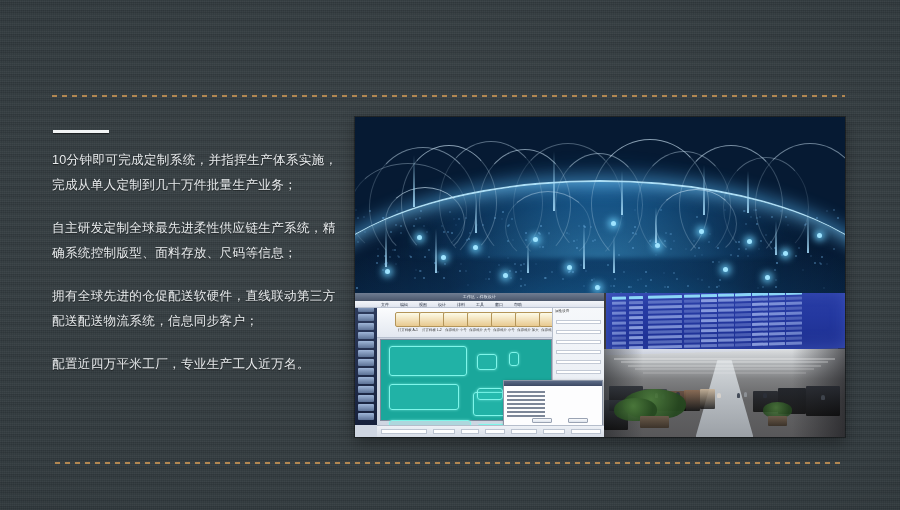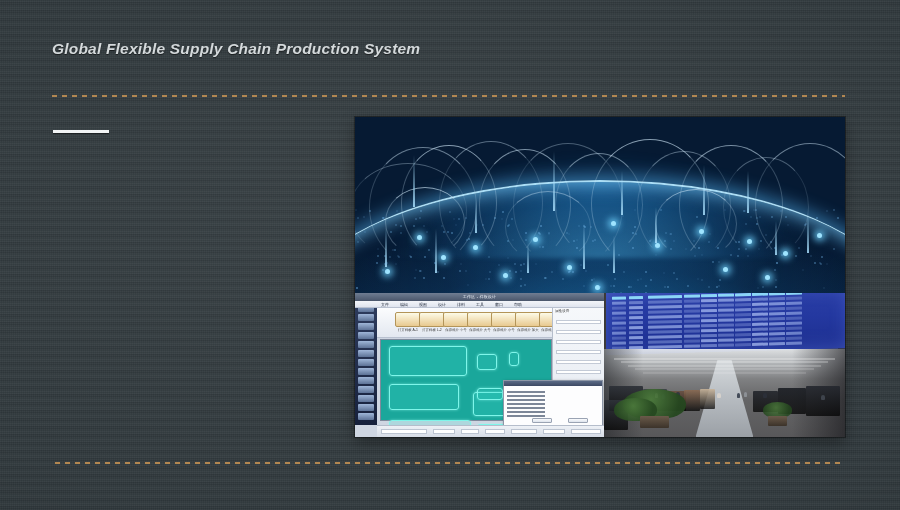--- a/index.html
+++ b/index.html
@@ -179,27 +179,32 @@
     background:linear-gradient(270deg, rgba(24,24,28,.65), rgba(24,24,28,0));}
 </style>
 </head>
 <body>
 
 <div id="texture"></div>
 <div id="vignette"></div>
 
 <div id="slide">
 
-  <div class="eyebrow">Global Flexible Supply Chain Production System</div>
 
   <div class="dash-rule" id="rule-top"></div>
   <div class="dash-rule" id="rule-bottom"></div>
 
   <div class="white-rule"></div>
 
+  <div id="copy">
+    <p>10分钟即可完成定制系统，并指挥生产体系实施，完成从单人定制到几十万件批量生产业务；</p>
+    <p>自主研发定制全球最先进柔性供应链生产系统，精确系统控制版型、面料存放、尺码等信息；</p>
+    <p>拥有全球先进的仓促配送软硬件，直线联动第三方配送配送物流系统，信息同步客户；</p>
+    <p>配置近四万平米工厂，专业生产工人近万名。</p>
+  </div>
 
   <div id="media">
 
     <div class="pane" id="pane-globe">
       <div id="globe-glow"></div>
       <div id="globe-horizon"></div>
       <div id="globe-overlay" style="position: absolute; inset: 0px;">
           <div class="arc" style="left: -6px; top: 46px; width: 118px; height: 96px; opacity: 0.45;"></div>
           <div class="arc" style="left: 14px; top: 30px; width: 108px; height: 120px; opacity: 0.67;"></div>
           <div class="arc" style="left: 46px; top: 28px; width: 96px; height: 116px; opacity: 0.89;"></div>

